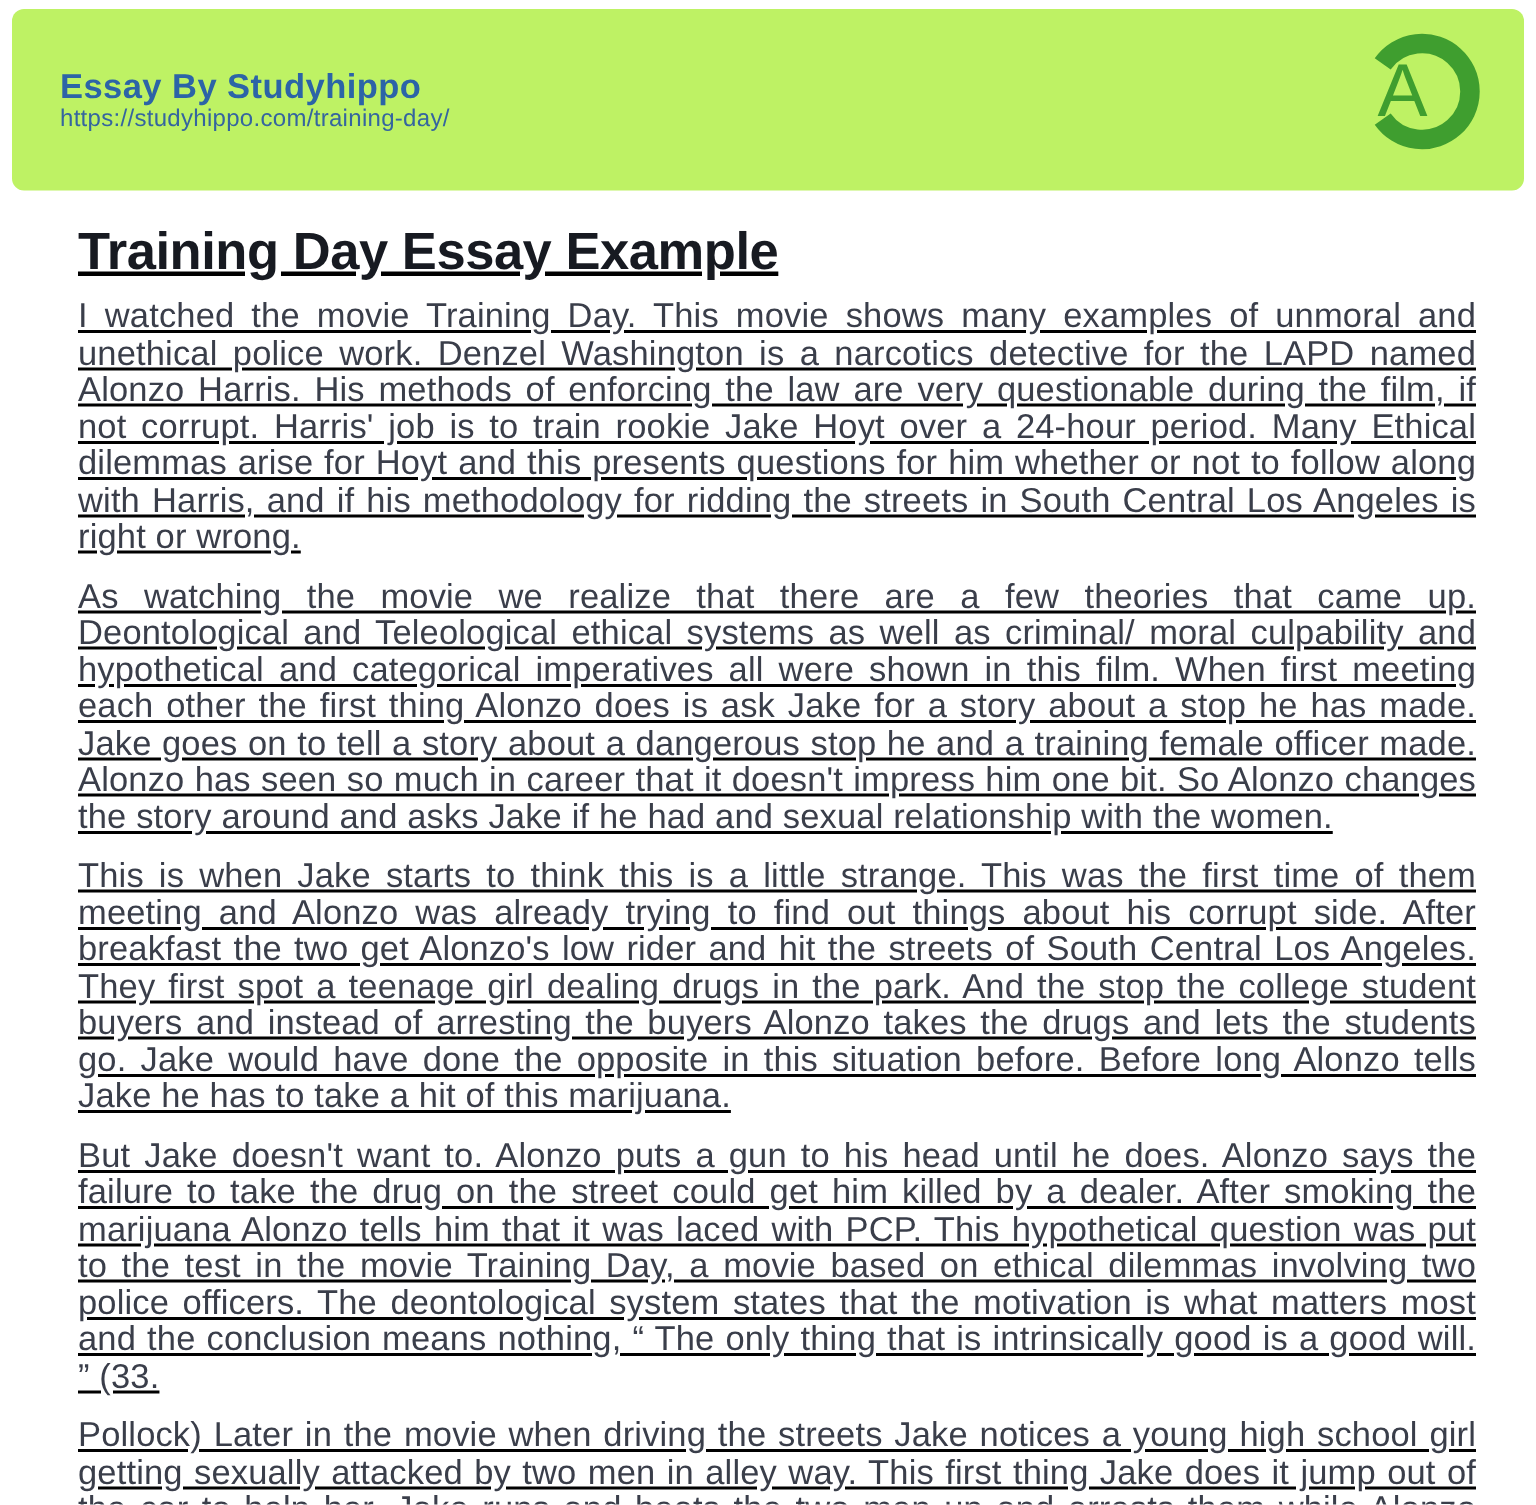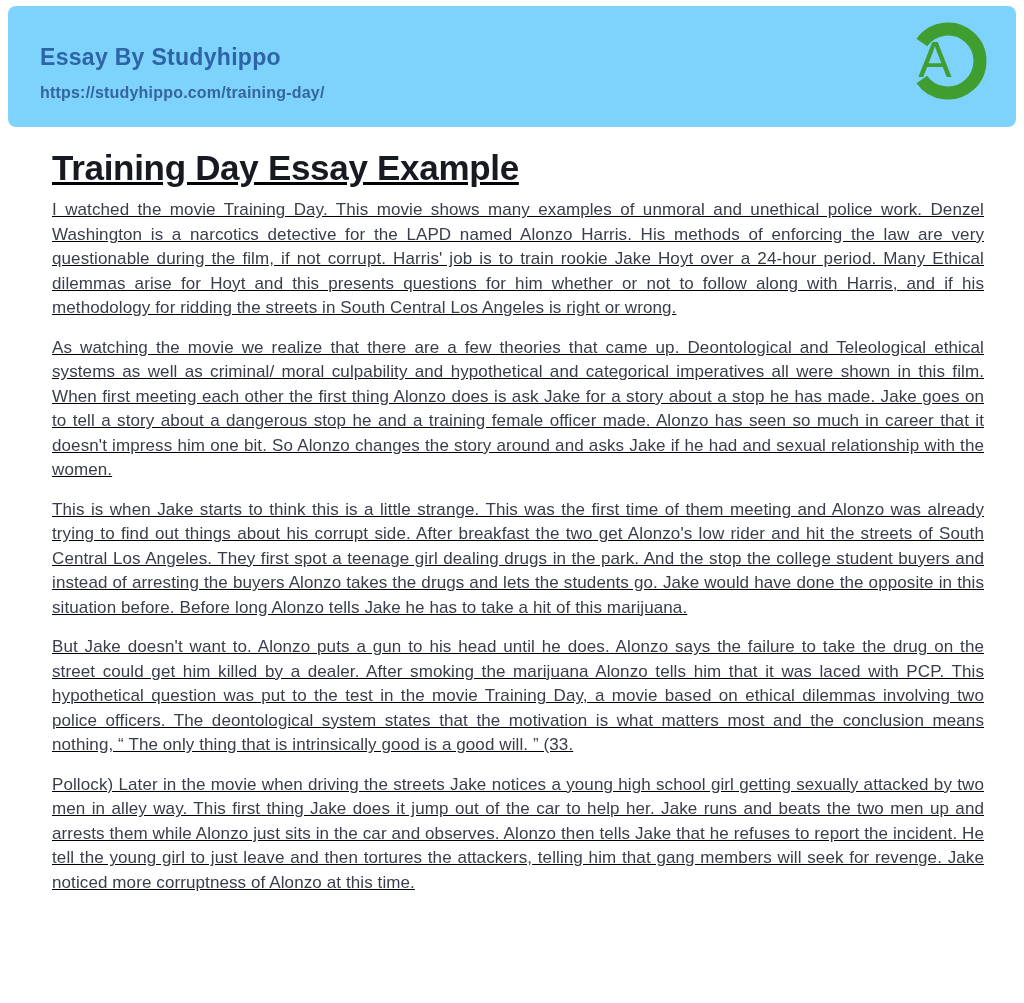--- a/index.html
+++ b/index.html
@@ -10,40 +10,38 @@
   body {
     width: 1024px;
     height: 1003px;
     overflow: hidden;
     font-family: "Liberation Sans", sans-serif;
   }
   .header {
     position: relative;
     margin: 6px 8px 0 8px;
     height: 121px;
-    background: #7dd3fc;
+    background: #bef264;
     border-radius: 8px;
     box-sizing: border-box;
     padding: 38px 32px 0 32px;
   }
   .site-title {
     color: #2c64a7;
     font-size: 23px;
     font-weight: bold;
     letter-spacing: 0.3px;
   }
   .source-url {
-    margin-top: 13px;
     color: #35659f;
     font-size: 16px;
     letter-spacing: 0.2px;
     cursor: pointer;
     text-decoration: none;
     display: inline-block;
-    font-weight: bold;
   }
   .logo {
     position: absolute;
     top: 13px;
     right: 26px;
     width: 84px;
     height: 84px;
     cursor: pointer;
   }
   .content {
@@ -53,21 +51,21 @@
   h1.essay-title {
     margin: 0 0 10px 0;
     font-size: 35px;
     line-height: 1.15;
     font-weight: 800;
     color: #171a21;
     letter-spacing: -0.3px;
   }
   p.essay-paragraph {
     margin: 0 0 15px 0;
-    font-size: 17px;
+    font-size: 23px;
     line-height: 24.5px;
     text-align: justify;
     color: #3a3e4a;
     letter-spacing: 0.1px;
   }
 </style>
 </head>
 <body>
 
 <div class="page">

